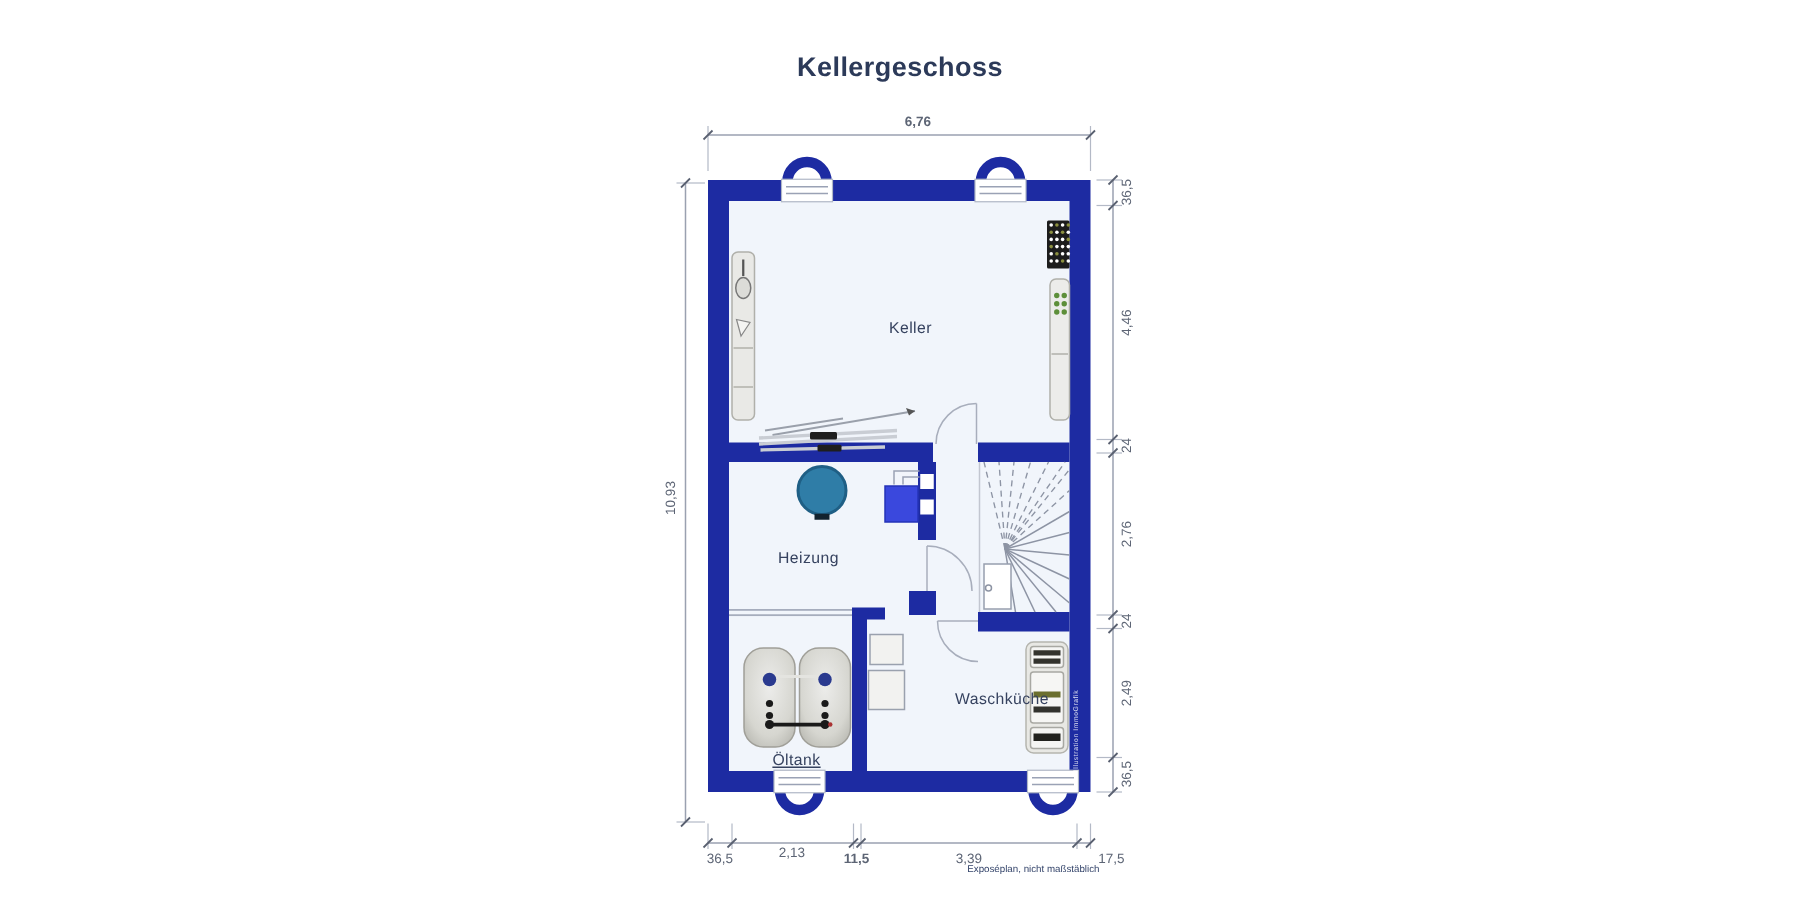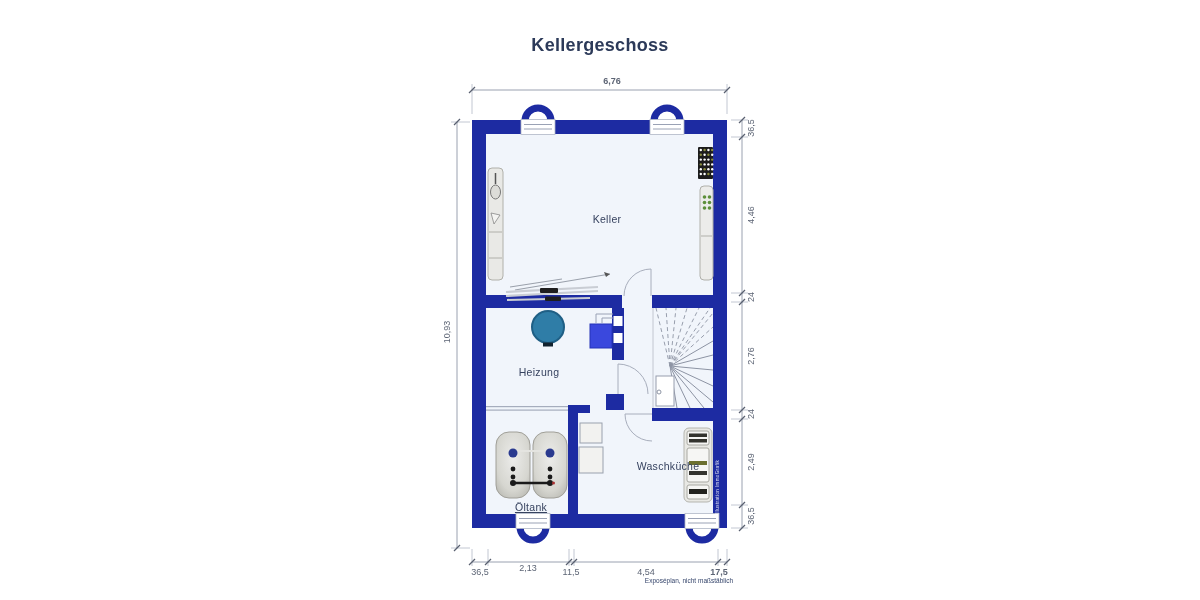--- a/index.html
+++ b/index.html
@@ -280,19 +280,19 @@
   <div class="vdim" style="left:751px;top:128px;">36,5</div>
   <div class="vdim" style="left:751px;top:215px;">4,46</div>
   <div class="vdim" style="left:751px;top:297px;">24</div>
   <div class="vdim" style="left:751px;top:356px;">2,76</div>
   <div class="vdim" style="left:751px;top:414px;">24</div>
   <div class="vdim" style="left:751px;top:462px;">2,49</div>
   <div class="vdim" style="left:751px;top:516px;">36,5</div>
 
   <div class="dim" style="left:480px;top:572px;">36,5</div>
   <div class="dim" style="left:528px;top:568px;">2,13</div>
-  <div class="dim" style="left:571px;top:572px;">11,5</div>
-  <div class="dim" style="left:646px;top:572px;">4,54</div>
-  <div class="dim" style="left:719px;top:572px;font-weight:bold;">17,5</div>
+  <div class="dim" style="left:571px;top:572px;font-weight:bold;">11,5</div>
+  <div class="dim" style="left:646px;top:572px;">3,39</div>
+  <div class="dim" style="left:741px;top:572px;">17,5</div>
 
   <div class="footnote">Exposéplan, nicht maßstäblich</div>
   <div class="watermark">Illustration ImmoGrafik</div>
 </div>
 
 </body></html>

